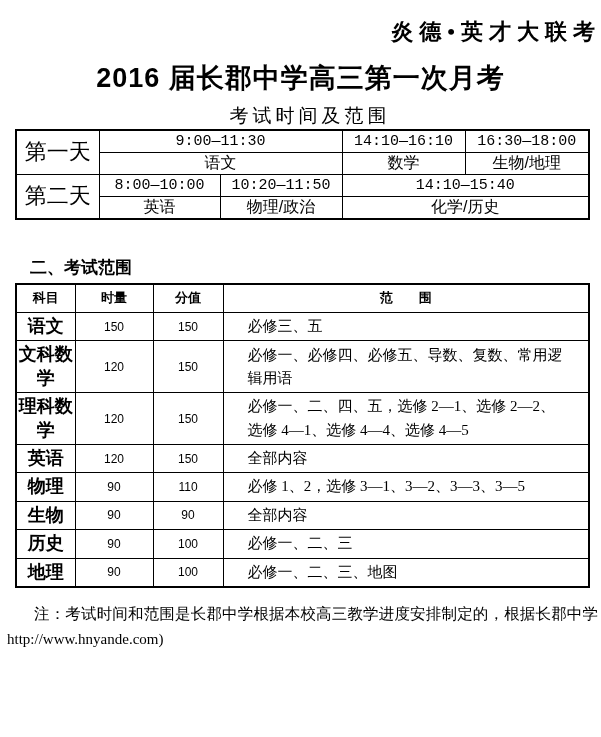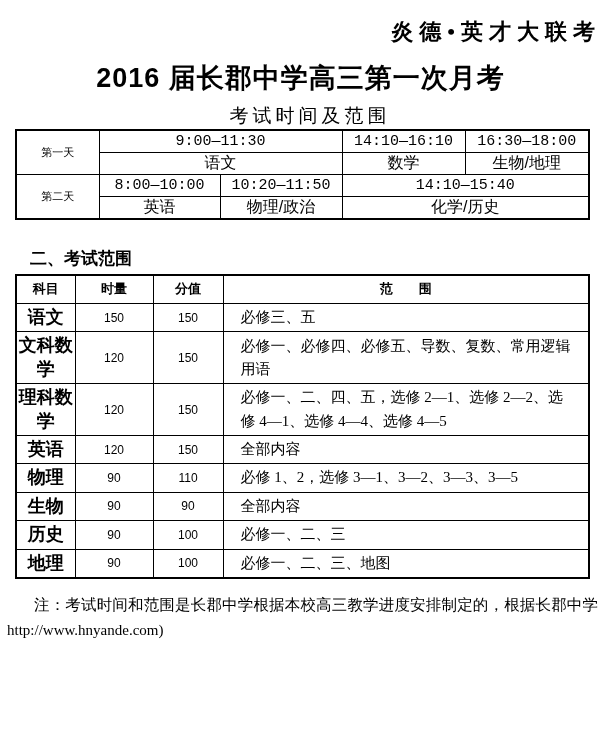--- a/index.html
+++ b/index.html
@@ -37,21 +37,21 @@
     padding-left: 19px;
   }
 
   
   .section-title {
     margin-left: 30px;
     font-size: 17px;
     font-weight: bold;
   }
   .section-1 { margin-top: 10px; margin-bottom: 4px; }
-  .section-2 { margin-top: 27px; margin-bottom: 4px; }
+  .section-2 { margin-top: 36px; margin-bottom: 4px; }
 
   
   table {
     border-collapse: collapse;
     table-layout: fixed;
     margin-left: 15px;
     width: 573px;
     border: 2px solid #000;
   }
   td {
@@ -61,42 +61,42 @@
     padding: 0;
   }
 
   
   .schedule-table td { height: 22px; font-size: 16px; }
   .schedule-table .time-cell {
     font-family: "Liberation Mono", monospace;
     font-size: 15px;
     letter-spacing: 0;
   }
-  .schedule-table .day-cell { font-size: 11px; }
+  .schedule-table .day-cell { font-size: 22px; }
 
   
   .scope-table .header-cell {
     height: 29px;
     font-size: 13px;
     font-weight: bold;
   }
   .scope-table .subject-cell {
     font-size: 18px;
     font-weight: bold;
     line-height: 1.3;
     padding: 2px 1px;
     height: 26px;
   }
   .scope-table .num-cell { font-size: 12px; }
   .scope-table .range-cell {
     text-align: left;
     font-family: "Liberation Serif", serif;
     font-size: 15px;
     line-height: 1.55;
-    padding: 2px 17px;
+    padding: 2px 24px;
   }
 
   
   .note { margin: 14px 3px 0 3px; font-size: 15.5px; line-height: 1.6; }
   .note-line-1 { text-indent: 2em; text-align: justify; text-align-last: justify; }
   .note-line-2 { text-align: justify; text-align-last: justify; }
   .note-line-3 { font-family: "Liberation Serif", serif; font-size: 15px; margin-left: 4px; }
 </style>
 </head>
 <body>

